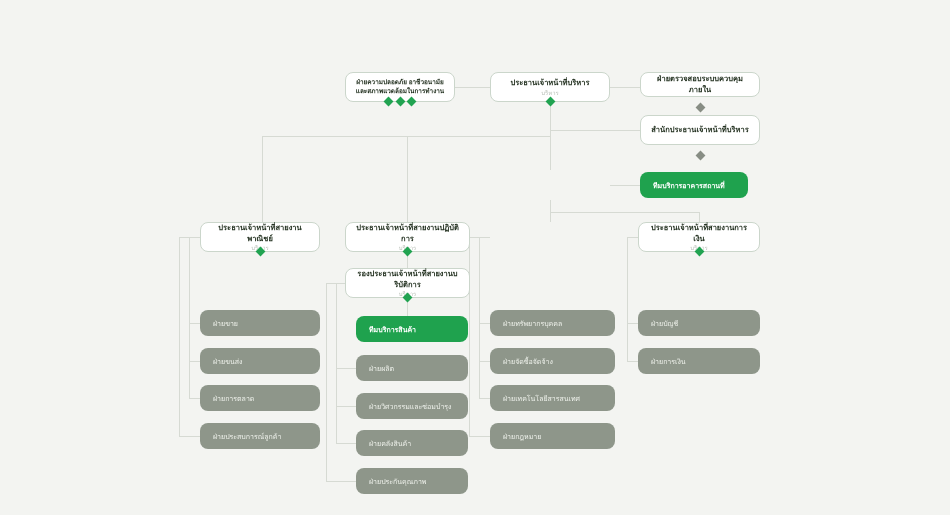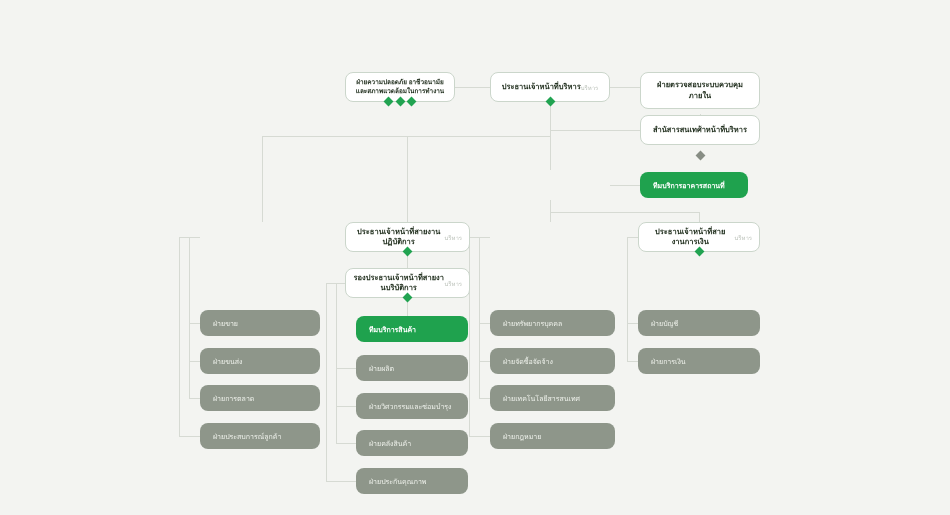--- a/index.html
+++ b/index.html
@@ -4,39 +4,39 @@
 <style>
   html,body{margin:0;padding:0;background:#f3f4f1;}
   #stage{position:relative;width:950px;height:515px;background:#f3f4f1;overflow:hidden;
          font-family:"Liberation Sans","DejaVu Sans",sans-serif;}
   .title{position:absolute;left:0;top:22px;width:950px;text-align:center;
          font-size:21px;font-weight:bold;color:#141a14;letter-spacing:.2px;}
   
   .ln{position:absolute;background:#d6dad3;}
   
   .node{position:absolute;box-sizing:border-box;border-radius:8px;}
-  .white{background:#ffffff;border:1px solid #cbd6cb;display:flex;flex-direction:row;
+  .white{background:#ffffff;border:1px solid #cbd6cb;display:flex;flex-direction:column;
          align-items:center;justify-content:center;text-align:center;padding:2px 7px;}
   .white .lbl{font-size:7.5px;font-weight:bold;color:#22301f;line-height:1.35;}
   .white .sub{font-size:6px;color:#b5bcb3;margin-top:1px;line-height:1;}
   .team{background:#1fa24e;color:#ffffff;display:flex;align-items:center;
         padding-left:13px;font-size:7px;font-weight:bold;}
   .dept{background:#8e968a;color:#eff2ec;display:flex;align-items:center;
         padding-left:13px;font-size:7px;}
   .dia{position:absolute;width:7px;height:7px;transform:rotate(45deg);bottom:-4px;}
   .dia.g{background:#21a351;}
   .dia.gray{background:#878d84;bottom:-15px;}
   .d-c{left:calc(50% - 3.5px);}
   .d-l{left:calc(50% - 15px);}
   .d-r{left:calc(50% + 8px);}
   
   #safety{left:345px;top:72px;width:110px;height:30px;}
   #safety .lbl{font-size:6.4px;}
   #ceo{left:490px;top:72px;width:120px;height:30px;}
-  #audit{left:640px;top:72px;width:120px;height:37px;}
+  #audit{left:640px;top:72px;width:120px;height:25px;}
   #ceo_office{left:640px;top:115px;width:120px;height:30px;}
   #deputy_ceo{left:490px;top:170px;width:120px;height:30px;}
   #facility_team{left:640px;top:172px;width:108px;height:26px;}
   #commercial{left:200px;top:222px;width:120px;height:30px;}
   #operations{left:345px;top:222px;width:125px;height:30px;}
   #admin{left:490px;top:222px;width:122px;height:30px;}
   #finance_group{left:638px;top:222px;width:122px;height:30px;}
   #deputy_operations{left:345px;top:268px;width:125px;height:30px;}
   #product_service_team{left:356px;top:316px;width:112px;height:26px;}
   #sales{left:200px;top:310px;width:120px;height:26px;}
@@ -114,29 +114,34 @@
     <div class="sub">บริหาร</div>
     <span class="dia g d-c"></span>
   </div>
 
   <div class="node white" id="audit">
     <div class="lbl">ฝ่ายตรวจสอบระบบควบคุมภายใน</div>
     <span class="dia gray d-c"></span>
   </div>
 
   <div class="node white" id="ceo_office">
-    <div class="lbl">สำนัสารสนเทศ้าหน้าที่บริหาร</div>
+    <div class="lbl">สำนักประธานเจ้าหน้าที่บริหาร</div>
     <span class="dia gray d-c"></span>
   </div>
 
 
   <div class="node team" id="facility_team">
     <span>ทีมบริการอาคารสถานที่</span>
   </div>
 
+  <div class="node white" id="commercial">
+    <div class="lbl">ประธานเจ้าหน้าที่สายงานพาณิชย์</div>
+    <div class="sub">บริหาร</div>
+    <span class="dia g d-c"></span>
+  </div>
 
   <div class="node white" id="operations">
     <div class="lbl">ประธานเจ้าหน้าที่สายงานปฏิบัติการ</div>
     <div class="sub">บริหาร</div>
     <span class="dia g d-c"></span>
   </div>
 
 
   <div class="node white" id="finance_group">
     <div class="lbl">ประธานเจ้าหน้าที่สายงานการเงิน</div>

